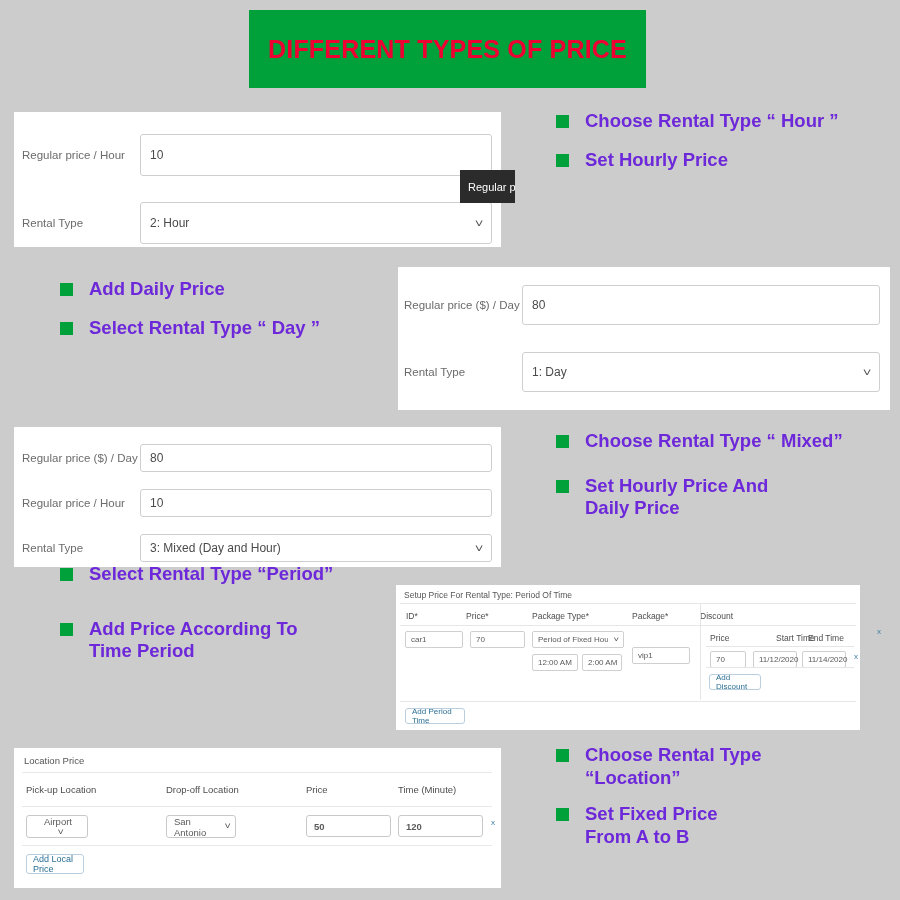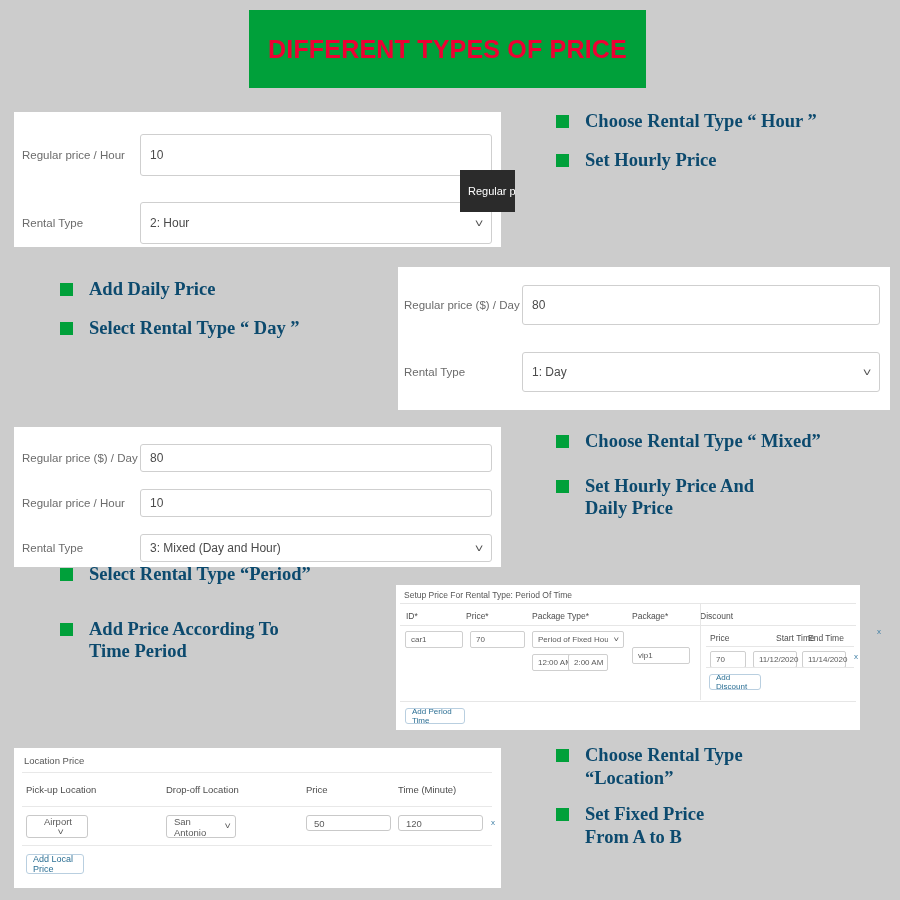--- a/index.html
+++ b/index.html
@@ -40,26 +40,25 @@
   }
   .bullet-row:last-child { margin-bottom: 0; }
   .bullet-sq {
     width: 13px; height: 13px;
     background: #00a03a;
     flex: 0 0 auto;
     margin-top: 5px;
     margin-right: 16px;
   }
   .bullet-text {
-    color: #0c4a6e;
+    color: #6d28d9;
     font-weight: bold;
     font-size: 18.5px;
     line-height: 1.22;
     white-space: pre-line;
-    font-family: Liberation Serif, serif;
   }
 
   
   .panel {
     background: #ffffff;
     box-sizing: border-box;
   }
 
   
   .form-row {
@@ -105,21 +104,21 @@
   }
 
   
   #panel-hour { left: 14px; top: 112px; width: 487px; height: 135px; }
   #panel-hour .form-row.r1 { position:absolute; left: 8px; top: 22px; width: 470px; }
   #panel-hour .form-row.r2 { position:absolute; left: 8px; top: 90px; width: 470px; }
   #panel-hour .form-label { width: 118px; }
   #panel-hour .txtbox { width: 358px; height: 42px; }
   #panel-hour .selbox { width: 358px; height: 42px; }
   #tooltip-regular {
-    left: 460px; top: 170px; width: 55px; height: 42px;
+    left: 460px; top: 170px; width: 55px; height: 33px;
     background: #2b2b2b;
     color: #ffffff;
     font-size: 11px;
     display: flex; align-items: center;
     padding-left: 8px;
     box-sizing: border-box;
     overflow: hidden;
     white-space: nowrap;
   }
 
@@ -234,21 +233,22 @@
   .loc-box {
     position: absolute;
     box-sizing: border-box;
     border: 1px solid #c9c9c9;
     border-radius: 3px;
     background: #fff;
     color: #5a5a5a;
     font-size: 9.5px;
     display: flex; align-items: center;
     padding-left: 7px;
-    height: 16px;
+    height: 22px;
+    font-weight: bold;
   }
 </style>
 </head>
 <body>
 
 <div class="abs" id="title-banner">
   <div class="title-text">DIFFERENT TYPES OF PRICE</div>
 </div>
 
 <div class="abs panel" id="panel-hour">
@@ -359,21 +359,21 @@
 
   <div class="mini-box" style="left:9px; top:46px; width:58px;">car1</div>
   <div class="mini-box" style="left:74px; top:46px; width:55px;">70</div>
   <div class="mini-sel" style="left:136px; top:46px; width:92px;">
     <span style="overflow:hidden; white-space:nowrap;">Period of Fixed Hours in day</span>
     <span class="chev">˅</span>
   </div>
   <div class="mini-box" style="left:236px; top:62px; width:58px;">vip1</div>
 
   <div class="mini-box" style="left:136px; top:69px; width:46px;">12:00 AM</div>
-  <div class="mini-box" style="left:172px; top:69px; width:40px;">2:00 AM</div>
+  <div class="mini-box" style="left:186px; top:69px; width:40px;">2:00 AM</div>
 
   <div class="col-head" style="left:314px; top:48px;">Price</div>
   <div class="col-head" style="left:360px; top:48px;margin-left:20px;">Start Time</div>
   <div class="col-head" style="left:412px; top:48px;">End Time</div>
   <div class="hline" style="left:310px; top:61px; width:148px;"></div>
 
   <div class="mini-box" style="left:314px; top:66px; width:36px;">70</div>
   <div class="mini-box" style="left:357px; top:66px; width:44px;">11/12/2020</div>
   <div class="mini-box" style="left:406px; top:66px; width:44px;">11/14/2020</div>
   <div class="x-mark" style="left:458px; top:67px;">x</div>

